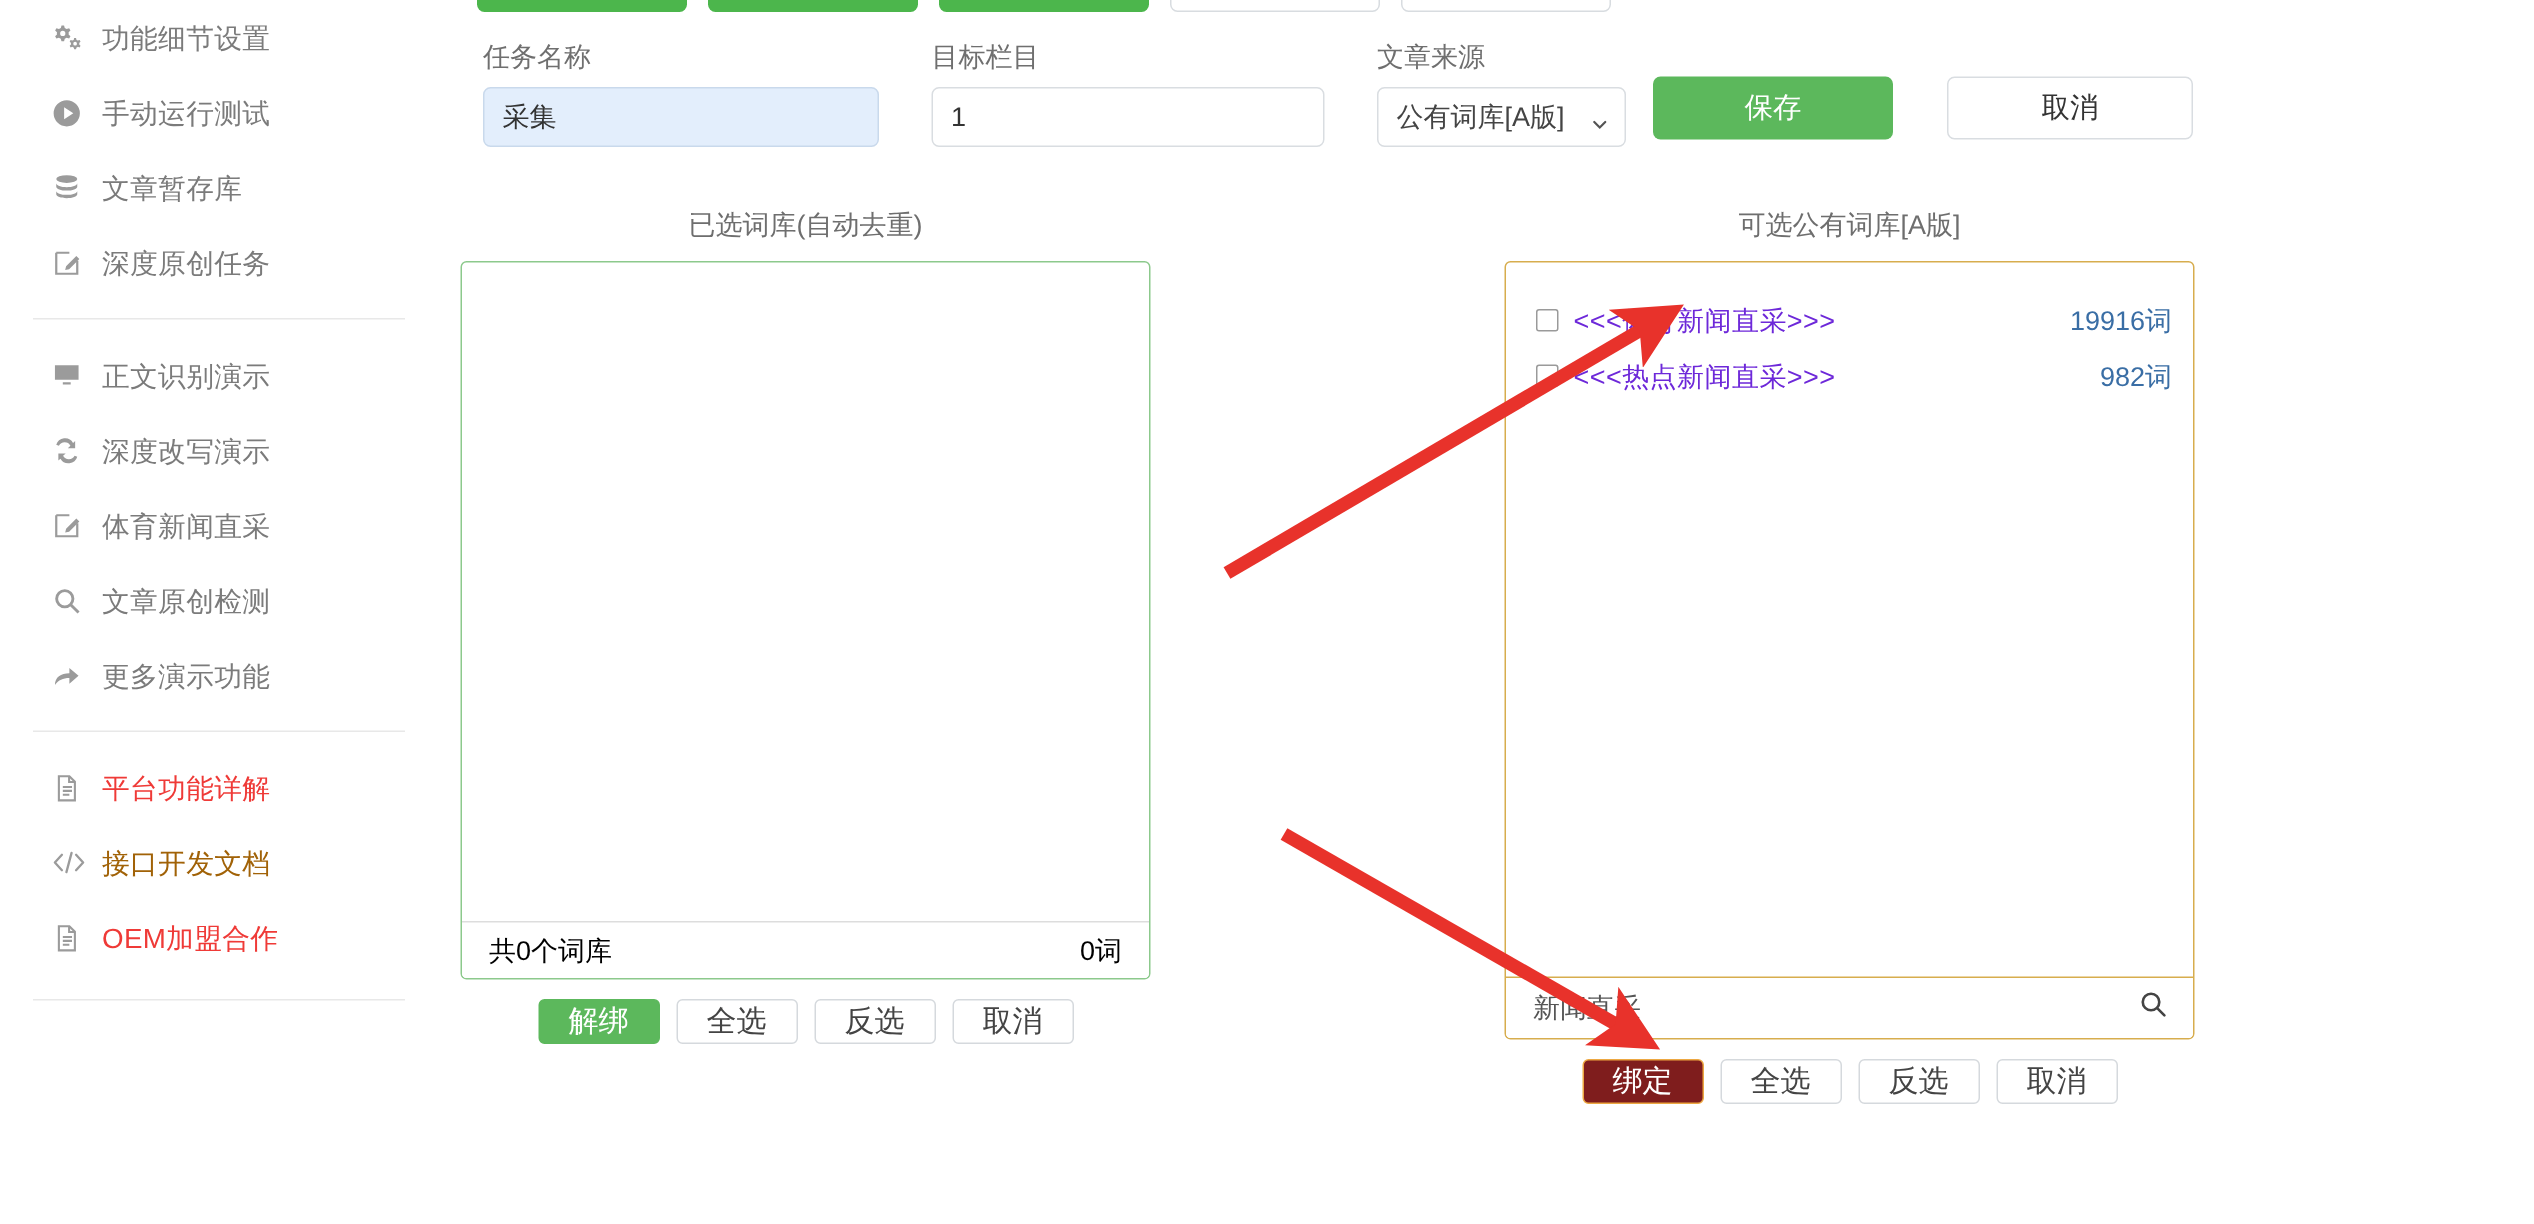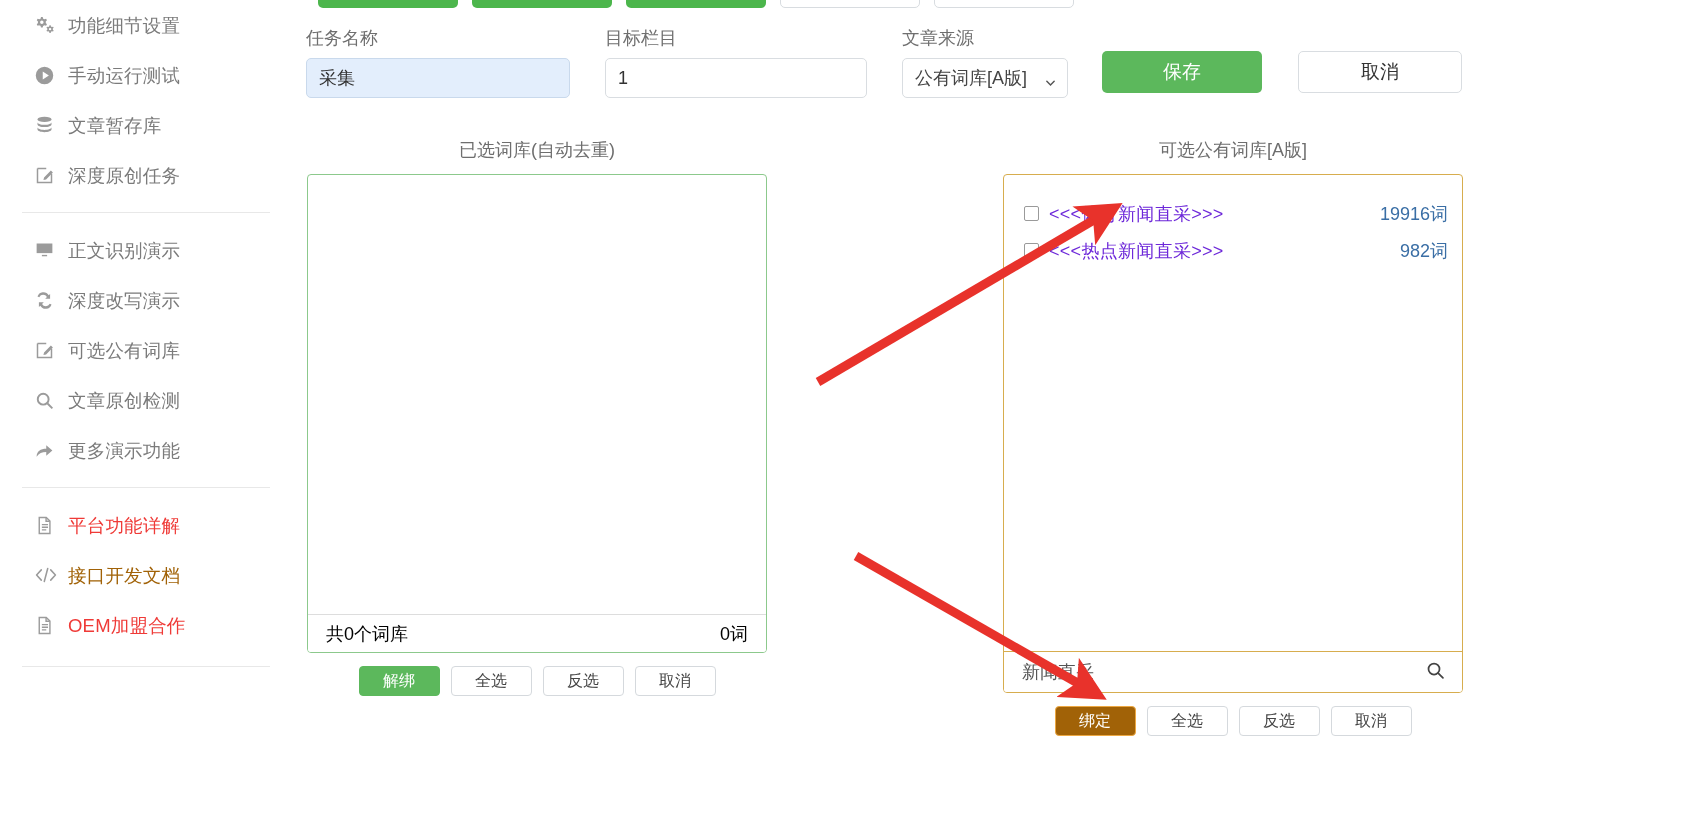--- a/index.html
+++ b/index.html
@@ -37,21 +37,21 @@
 
   
   #topbuttons { position:absolute; left:0; top:-26px; width:1689px; height:34px; }
   .topbtn {
     position:absolute; top:0; height:34px; border-radius:5px;
   }
   .topbtn.g { background:#4cb64c; }
   .topbtn.w { background:#fff; border:1px solid #d8dce0; }
 
   #form { position: absolute; left: 300px; top: 0; width: 1389px; height: 115px; }
-  .field { position: absolute; }
+  .field { position: absolute; margin-left: 16px; }
   .field-label {
     font-size: 18px; color: #6f6f6f; margin-bottom: 8px; white-space: nowrap;
   }
   .field-input {
     height: 40px; border: 1px solid #d9dde1; border-radius: 5px;
     padding: 0 12px; font-size: 18px; color: #333;
     display: flex; align-items: center; background: #fff;
     font-family: "Liberation Sans", "DejaVu Sans", sans-serif;
   }
   .field-input.autofill { background: #e3eefc; border-color:#c9d9ec; }
@@ -111,26 +111,26 @@
     flex: 1; border: none; outline: none; font-size: 18px; color: #555;
     background: transparent;
     font-family: "Liberation Sans", "DejaVu Sans", sans-serif;
   }
   .search-foot input::placeholder { color:#777; }
 
   .btn-row { display: flex; gap: 11px; justify-content: center; margin-top: 13px; }
   .mini-btn {
     height: 30px; min-width: 81px; padding: 0 12px;
     border: 1px solid #d5d9dd; border-radius: 4px; background: #fff;
-    font-size: 16px; color: #444; cursor: pointer; line-height: 28px;
+    font-size: 20px; color: #444; cursor: pointer; line-height: 28px;
     text-align: center;
     font-family: "Liberation Sans", "DejaVu Sans", sans-serif;
   }
   .mini-btn.primary-green { background: #5cb85c; border-color: #5cb85c; color: #fff; }
-  .mini-btn.primary-orange { background: #a16207; border-color: #eda842; color: #fff; }
+  .mini-btn.primary-orange { background: #7f1d1d; border-color: #eda842; color: #fff; }
 
   
   #arrows { position: absolute; left:0; top:0; width:1689px; height:816px;
             pointer-events:none; }
 </style>
 </head>
 <body>
 
 <div id="root">
 
@@ -209,21 +209,21 @@
         <span class="nav-label">深度改写演示</span>
       </div>
 
       <div class="nav-item">
         <span class="ico">
           <svg width="21" height="21" viewBox="0 0 24 24" fill="none" stroke="currentColor" stroke-width="1.7">
             <path d="M4 4h10M4 4v16h16V10"></path>
             <path d="M11.5 14.2l7.8-7.8 2.3 2.3-7.8 7.8-3 .7.7-3z" fill="currentColor" stroke="none"></path>
           </svg>
         </span>
-        <span class="nav-label">可选公有词库</span>
+        <span class="nav-label">体育新闻直采</span>
       </div>
 
       <div class="nav-item">
         <span class="ico">
           <svg width="21" height="21" viewBox="0 0 24 24" fill="none" stroke="currentColor" stroke-width="2.2">
             <circle cx="10.5" cy="10.5" r="6.2"></circle>
               <path d="M15.2 15.2L21 21"></path>
           </svg>
         </span>
         <span class="nav-label">文章原创检测</span>

